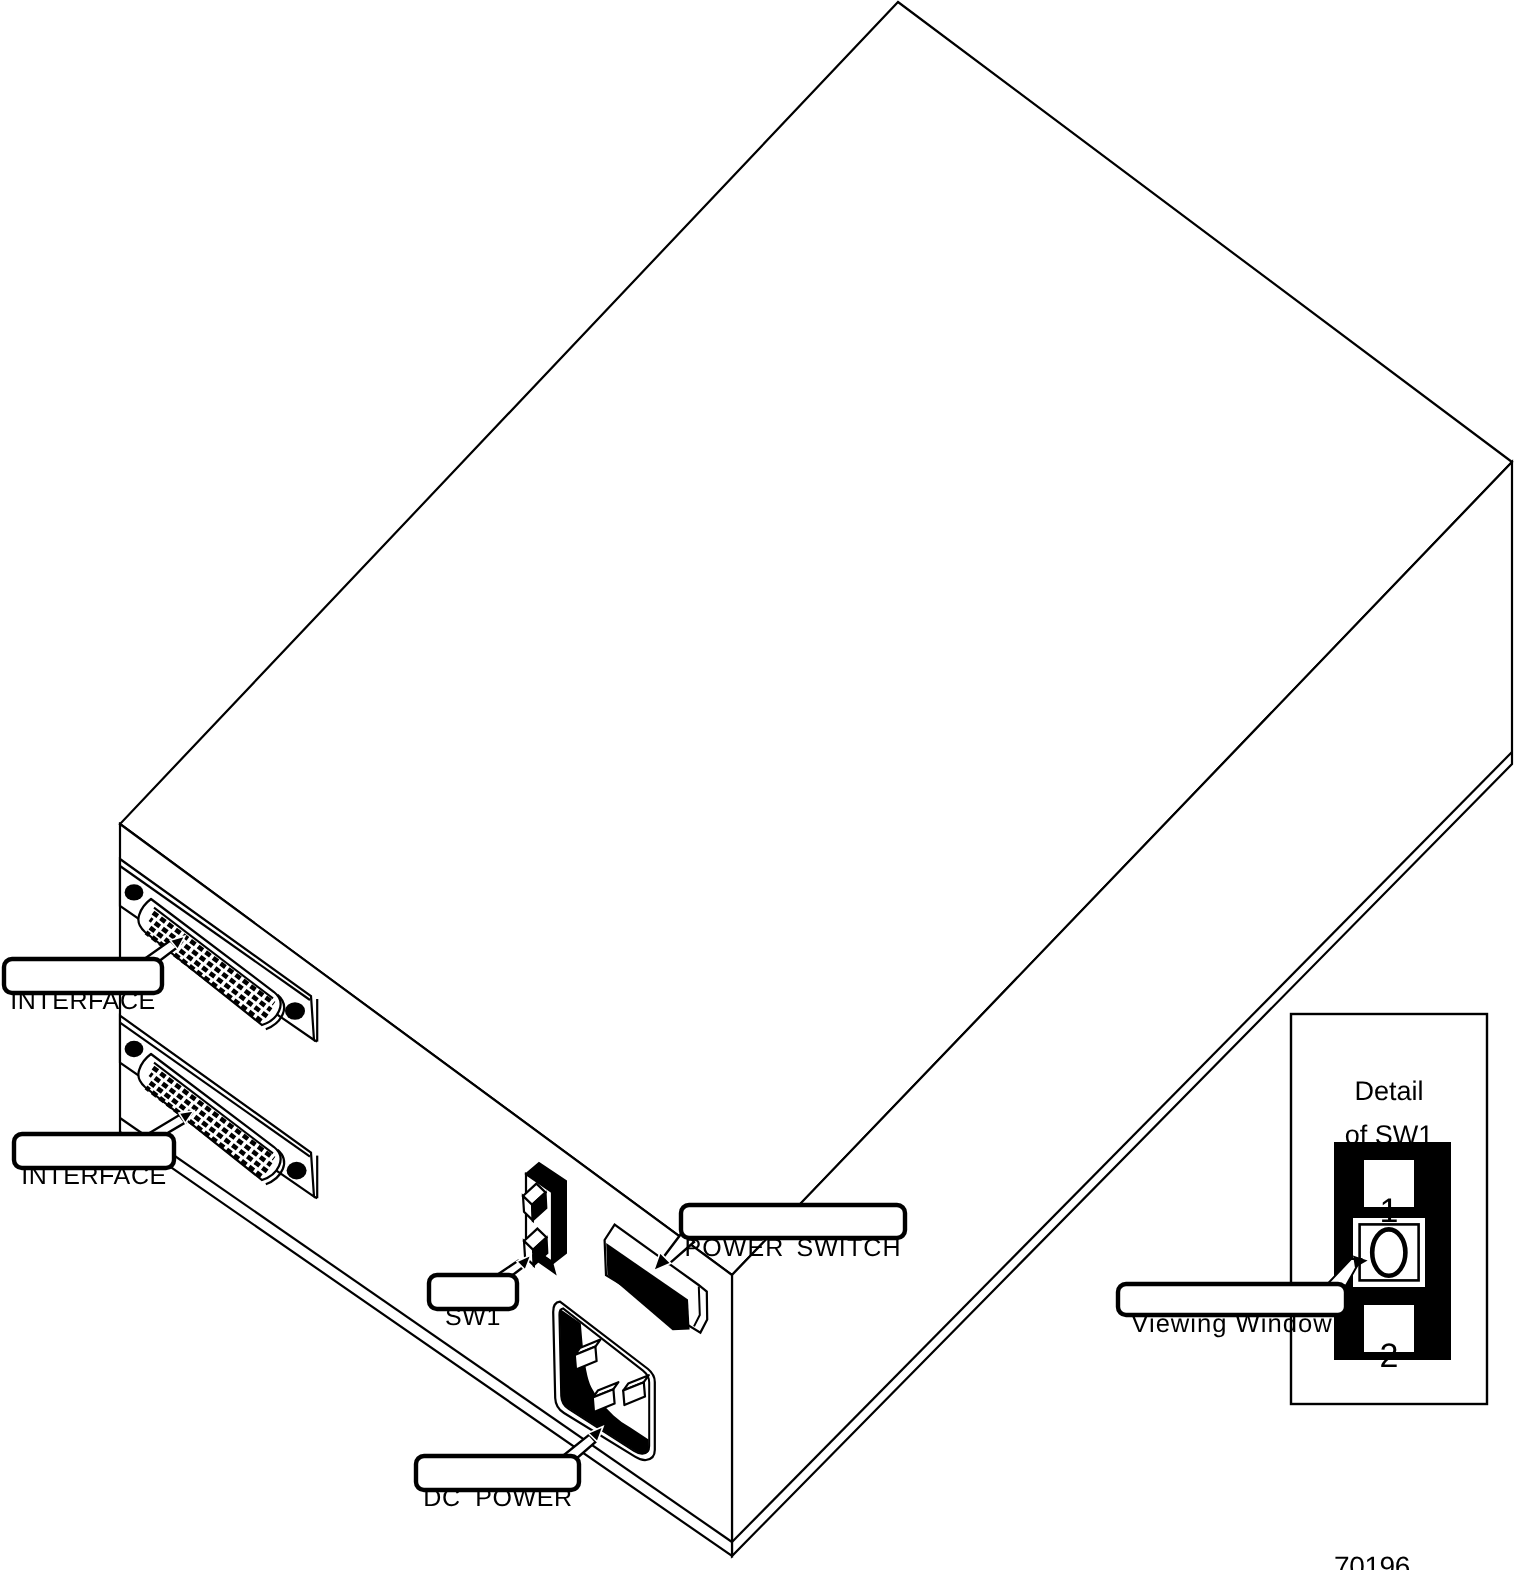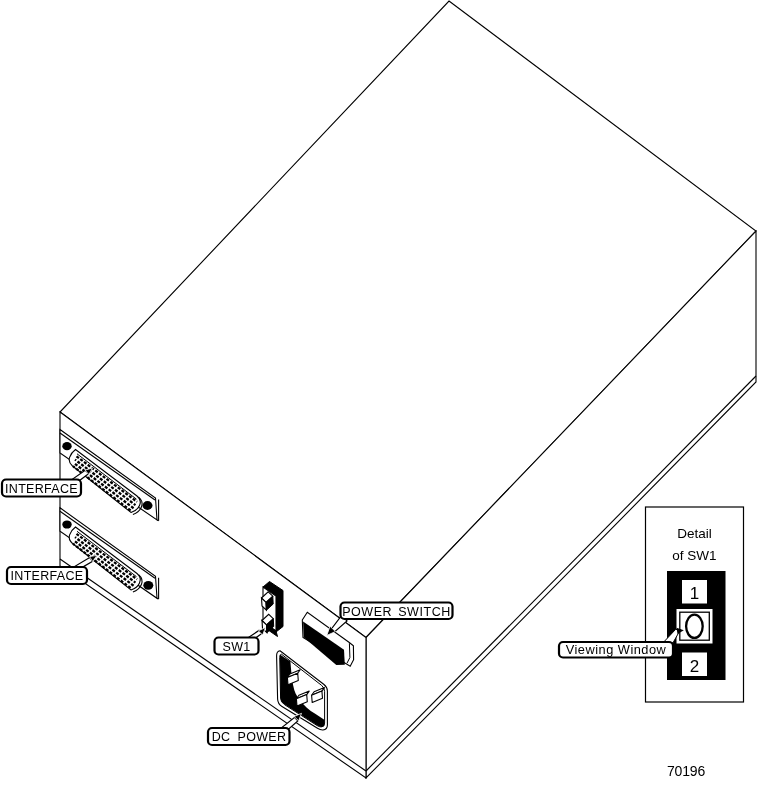--- a/index.html
+++ b/index.html
@@ -179,21 +179,21 @@
   <polygon points="676.5,627.8 683.8,630.3 677.5,633.9" fill="#000"></polygon>
 </g>
 
 <g>
   <rect x="559" y="642" width="114" height="15.5" rx="4" fill="#fff" stroke="#000" stroke-width="2.2"></rect>
 </g>
 
 </svg>
 </div>
 
-<div style="position:absolute;left:0;top:0;width:758px;height:634px;transform:translateZ(0)">
+<div style="position:absolute;left:0;top:12px;width:758px;height:634px;transform:translateZ(0)">
 <svg width="758" height="785" viewBox="0 0 758 785">
 
 <text x="41.5" y="492.5" font-size="12.5" letter-spacing="0.3" text-anchor="middle">INTERFACE</text>
 
 <text x="47" y="580" font-size="12.5" letter-spacing="0.3" text-anchor="middle">INTERFACE</text>
 
 <text x="236.5" y="650.5" font-size="12.5" letter-spacing="0.3" text-anchor="middle">SW1</text>
 
 <text x="396.5" y="616" font-size="12.5" letter-spacing="0.55" word-spacing="2" text-anchor="middle">POWER SWITCH</text>
 

